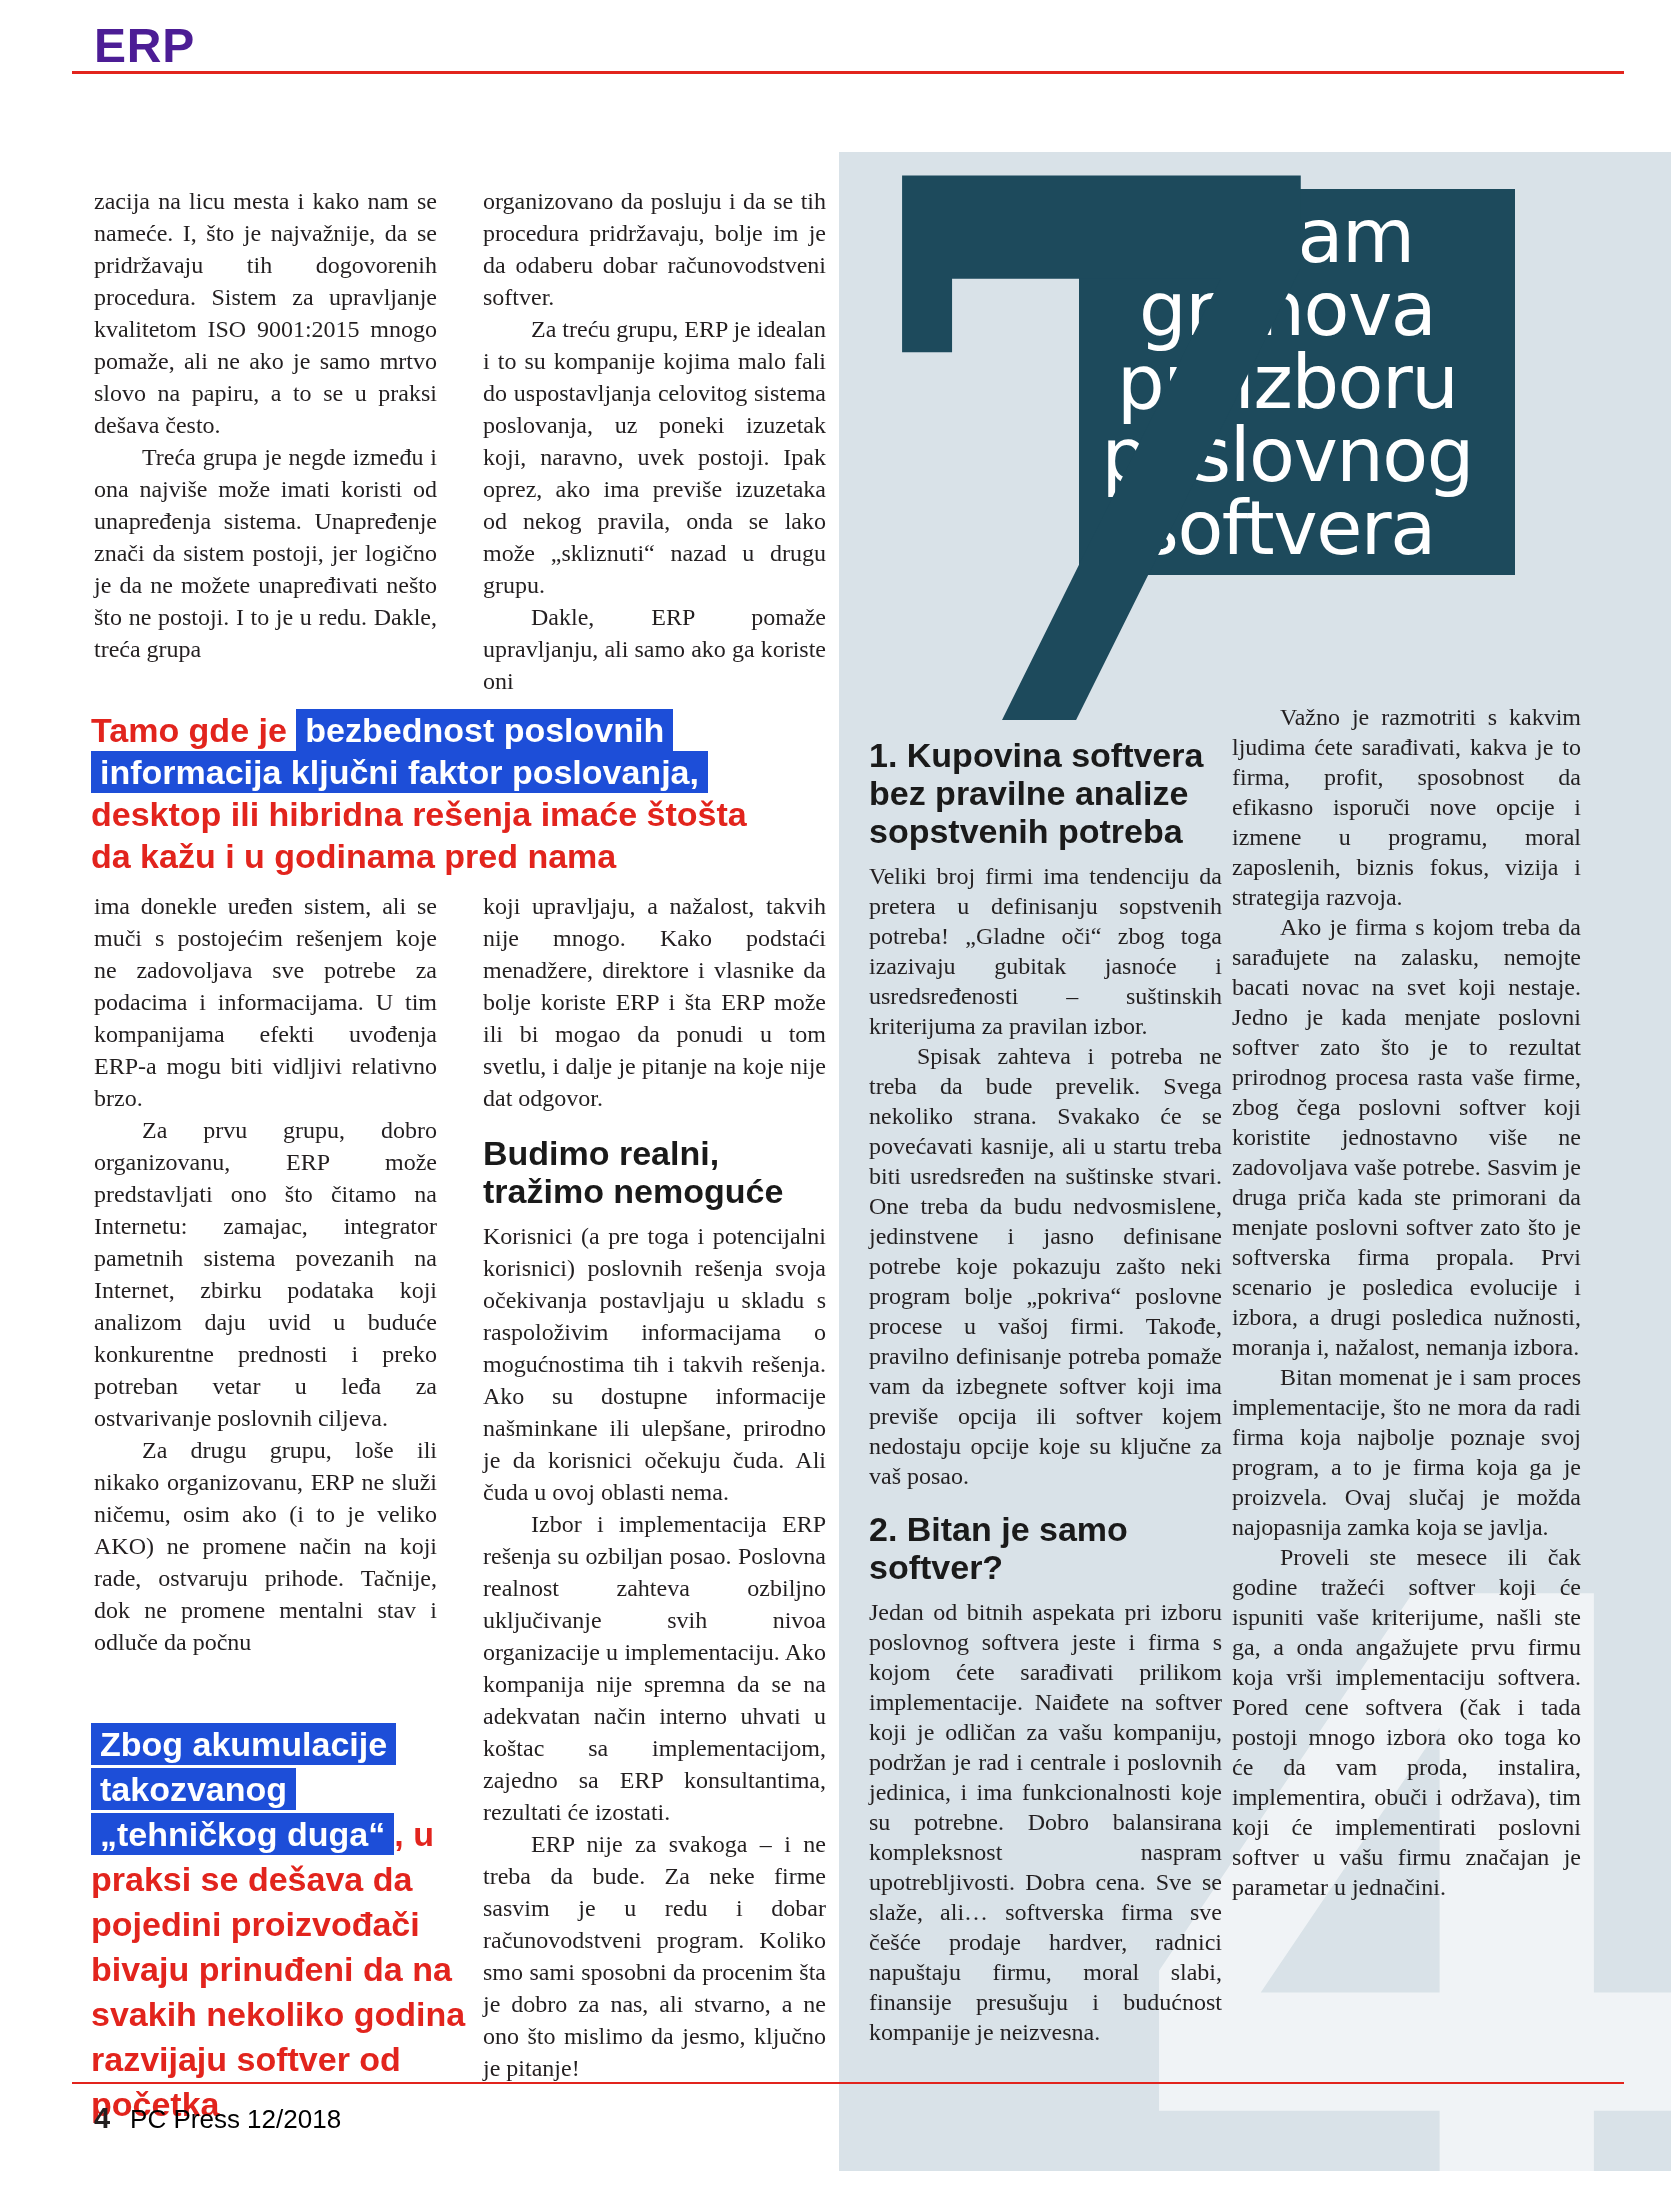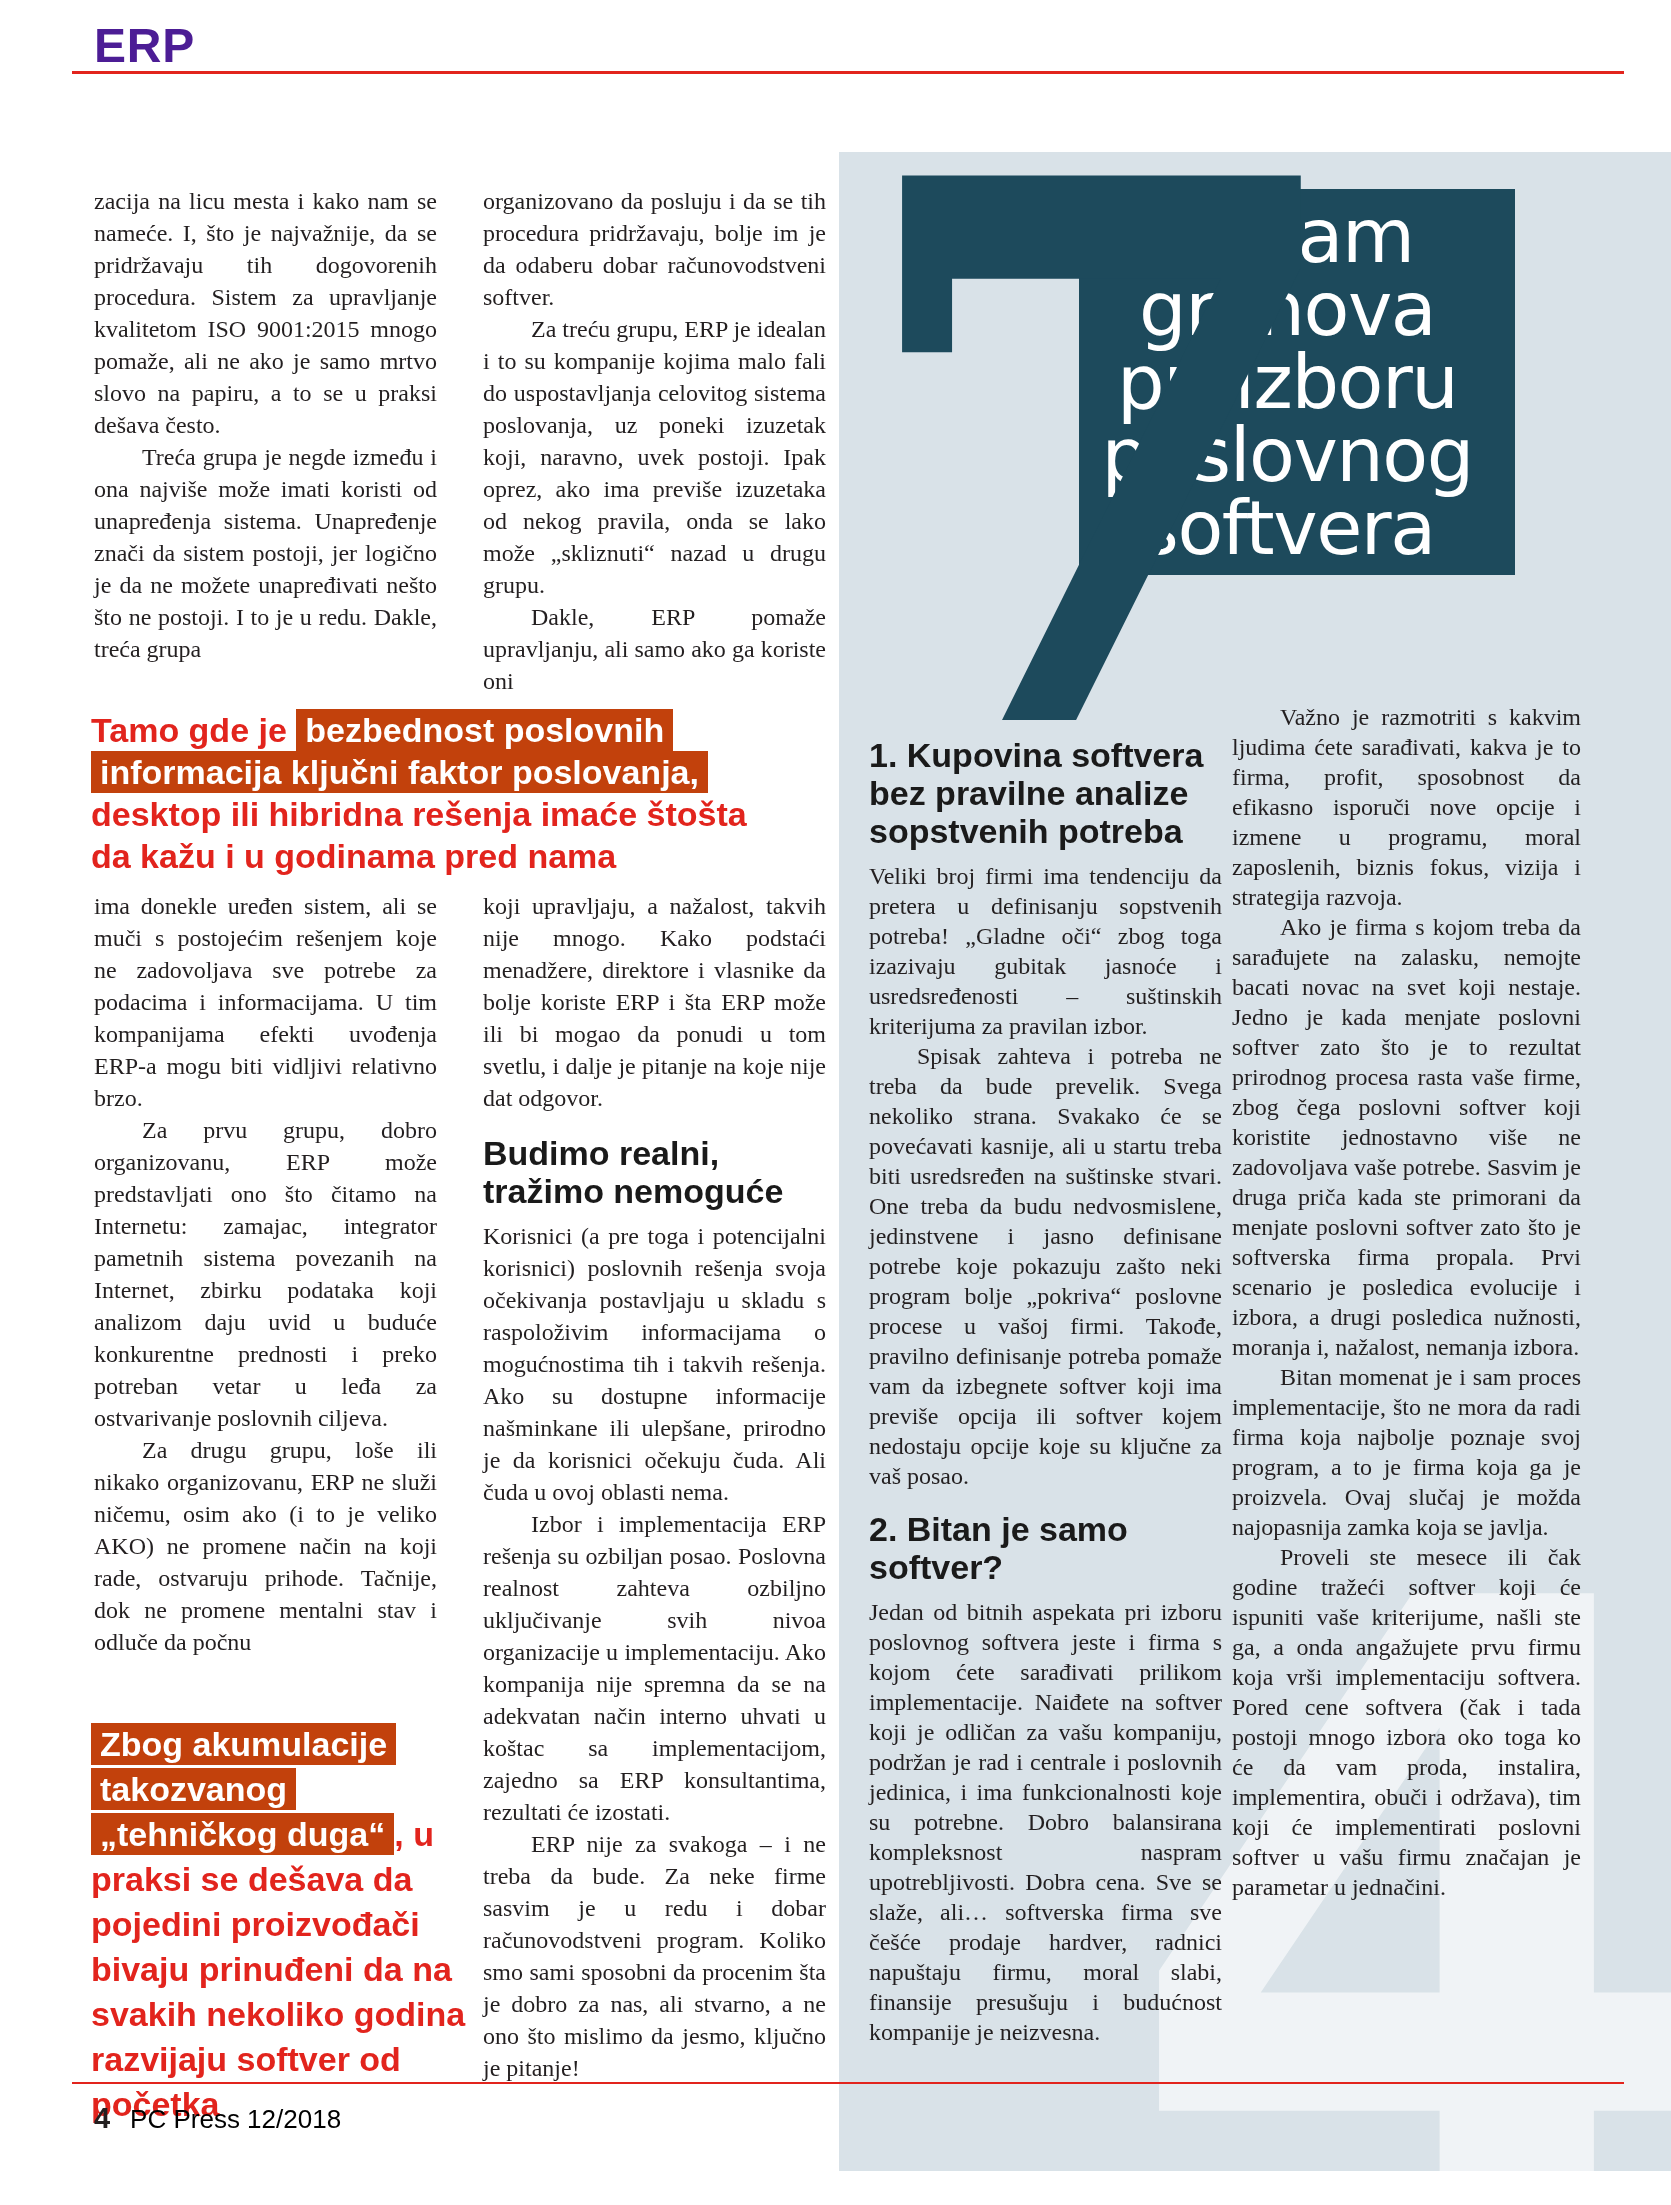--- a/index.html
+++ b/index.html
@@ -64,21 +64,21 @@
   .subhead.first{margin-top:0;}
   
   .pq{
     position:absolute;
     font-family:"Liberation Sans", sans-serif;font-weight:bold;
     color:#e2241d;
   }
   .pq1{left:91px;top:709px;width:702px;font-size:34px;line-height:42px;}
   .pq2{left:91px;top:1722px;width:381px;font-size:34px;line-height:45px;}
   .pq-hl{
-    background:#c2410c;color:#ffffff;
+    background:#1d4ed8;color:#ffffff;
     padding:2.3px 9px 2.3px 9px;
     -webkit-box-decoration-break:clone;box-decoration-break:clone;
   }
   
   .bottom-rule{position:absolute;left:72px;top:2082px;width:1552px;height:2.3px;background:#e2241d;}
   .footer{position:absolute;left:94px;top:2102px;font-family:"Liberation Sans", sans-serif;color:#231f20;}
   .pageno{font-weight:bold;font-size:29px;}
   .issue{font-size:26px;margin-left:16.6px;color:#000000;}
 </style>
 </head>

